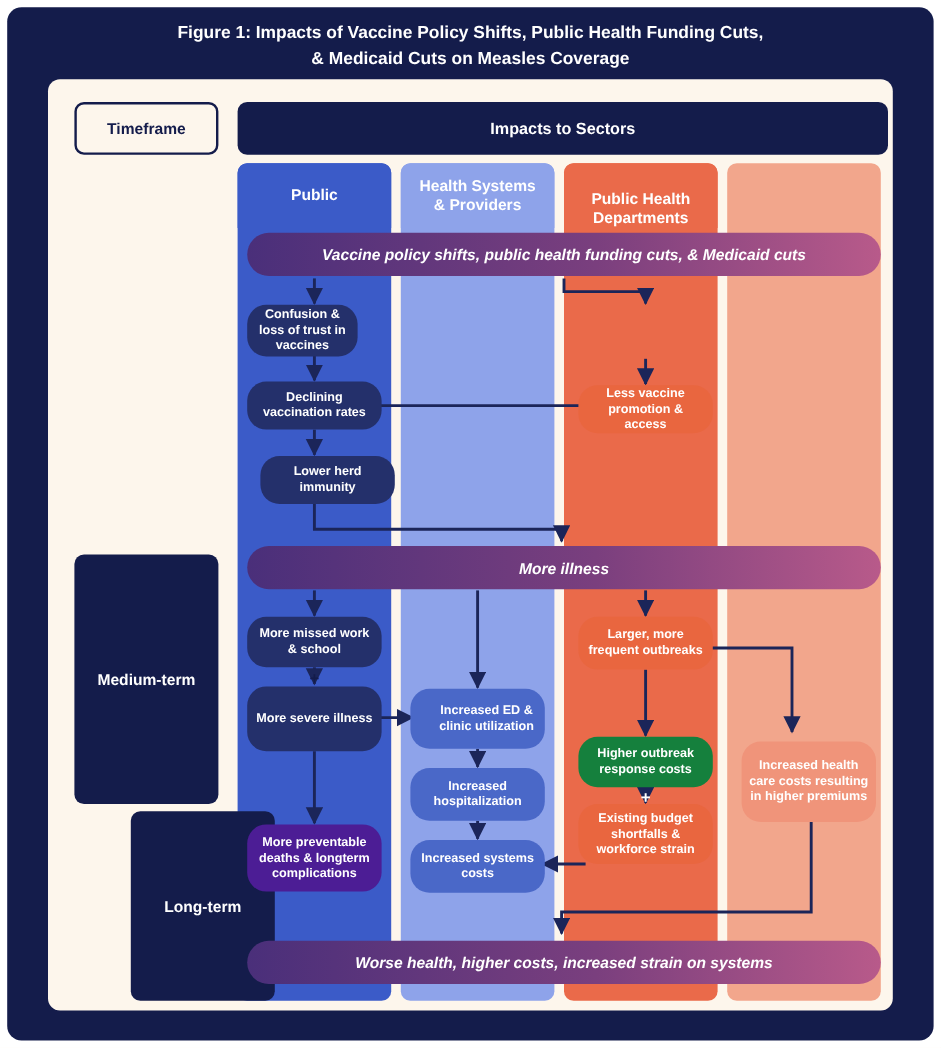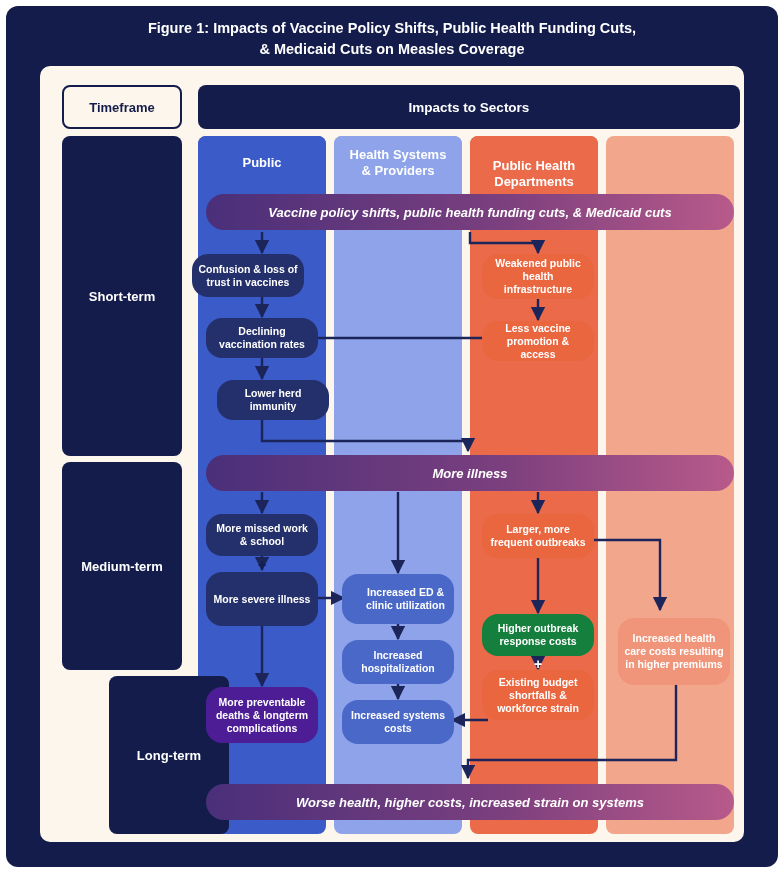--- a/index.html
+++ b/index.html
@@ -216,23 +216,20 @@
   <div class="sector-col" id="col-2" style="background:#ea6a4a;"></div>
   <div class="sector-col" id="col-3" style="background:#f2a68c;"></div>
 
   <div class="tf-header">
     <span>Timeframe</span>
   </div>
   <div class="impacts-header">
     <span>Impacts to Sectors</span>
   </div>
 
-  <div class="tf-box" id="tf-0">
-    <span>Short-term</span>
-  </div>
   <div class="tf-box" id="tf-1">
     <span>Medium-term</span>
   </div>
   <div class="tf-box" id="tf-2">
     <span>Long-term</span>
   </div>
 
   <div class="sector-head" id="head-0" style="background:#3b5bc8;">
     <span>Public</span>
   </div>
@@ -302,33 +299,30 @@
   <div class="banner" id="banner-0" style="background:linear-gradient(90deg,#4a2f7a 0%,#7a3f7e 55%,#b85a8a 100%);">
     <span>Vaccine policy shifts, public health funding cuts, &amp; Medicaid cuts</span>
   </div>
   <div class="banner" id="banner-1" style="background:linear-gradient(90deg,#4a2f7a 0%,#7a3f7e 55%,#b85a8a 100%);">
     <span>More illness</span>
   </div>
   <div class="banner" id="banner-2" style="background:linear-gradient(90deg,#4a2f7a 0%,#7a3f7e 55%,#b85a8a 100%);">
     <span>Worse health, higher costs, increased strain on systems</span>
   </div>
 
-  <div class="node dark" style="left:192px; top:254px; width:112px; height:43px; background:#24306b;">
+  <div class="node dark" style="left:206px; top:254px; width:92px; height:43px; background:#24306b;">
     <span>Confusion &amp; loss of trust in vaccines</span>
   </div>
   <div class="node dark" style="left:206px; top:318px; width:112px; height:40px; background:#24306b;">
     <span>Declining vaccination rates</span>
   </div>
   <div class="node dark" style="left:217px; top:380px; width:112px; height:40px; background:#24306b;">
     <span>Lower herd immunity</span>
   </div>
 
-  <div class="node light" style="left:482px; top:254px; width:112px; height:45px; background:#e9663f;">
-    <span>Weakened public health infrastructure</span>
-  </div>
   <div class="node light" style="left:482px; top:321px; width:112px; height:40px; background:#e9663f;">
     <span>Less vaccine promotion &amp; access</span>
   </div>
 
   <div class="node dark" style="left:206px; top:514px; width:112px; height:42px; background:#24306b;">
     <span>More missed work &amp; school</span>
   </div>
   <div class="plus" style="left:258px; top:558px;">+</div>
   <div class="node dark" style="left:206px; top:572px; width:112px; height:54px; background:#24306b;">
     <span>More severe illness</span>

